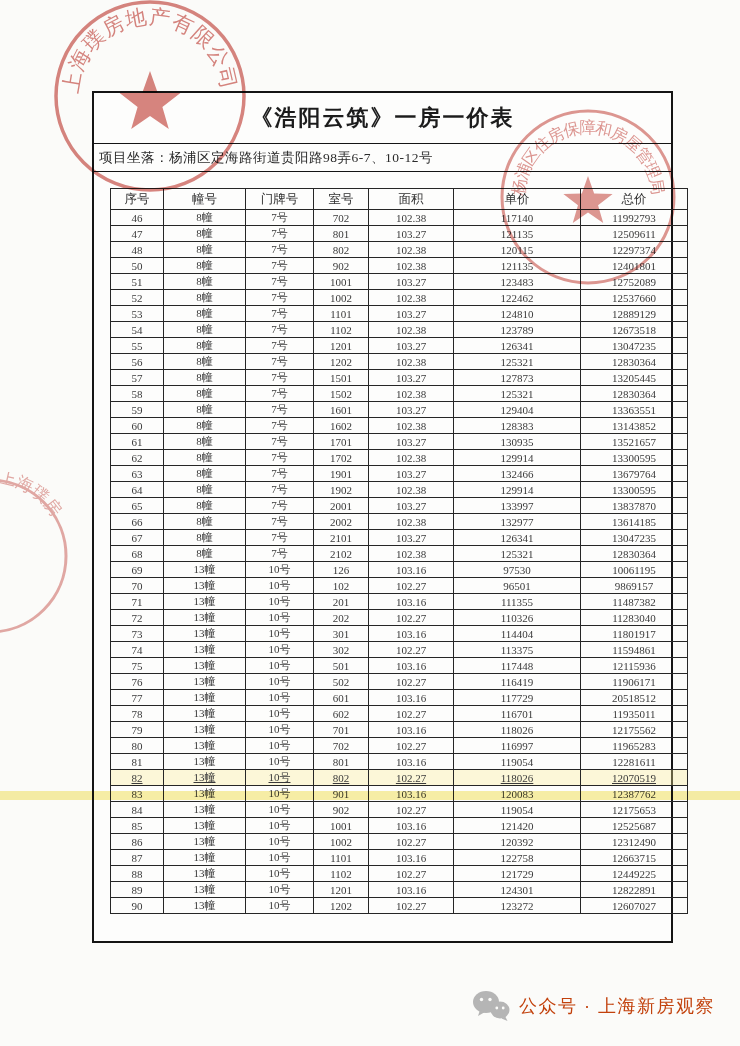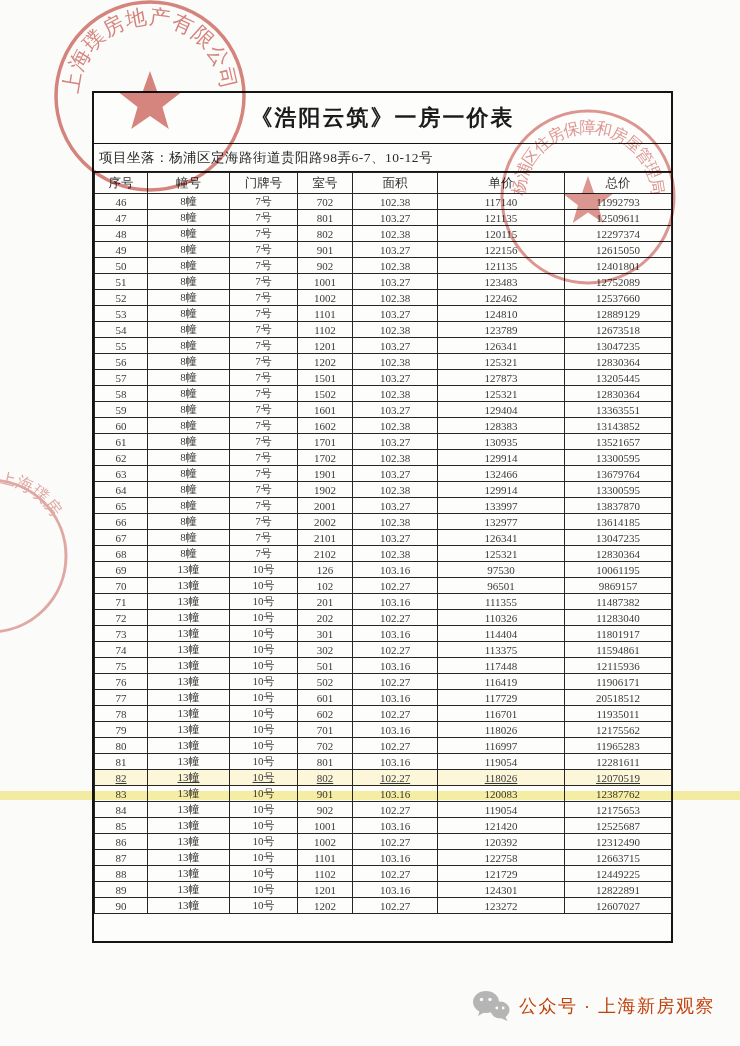--- a/index.html
+++ b/index.html
@@ -22,21 +22,21 @@
   }
   .title-row span{
     font-size:22px;font-weight:bold;color:#1c1c1c;letter-spacing:2px;
   }
   .loc-row{
     height:27px;border-bottom:1.5px solid #141414;
     display:flex;align-items:center;padding-left:5px;
     font-size:13.5px;color:#2b2b2b;letter-spacing:.5px;
   }
   table{
-    border-collapse:collapse;table-layout:fixed;width:577px;margin:0;
+    border-collapse:collapse;table-layout:fixed;width:577px;margin:16px;
   }
   th,td{
     border:1px solid #262626;text-align:center;padding:0;
     color:#3a3a3a;overflow:hidden;white-space:nowrap;
   }
   th{height:20px;font-size:12.5px;font-weight:500;color:#2e2e2e;}
   td{height:14.7px;font-size:11px;}
   tr.hl td{background:rgba(248,236,150,.35);text-decoration:underline;}
 
   
@@ -147,29 +147,20 @@
           <tr>
             <td>48</td>
             <td>8幢</td>
             <td>7号</td>
             <td>802</td>
             <td>102.38</td>
             <td>120115</td>
             <td>12297374</td>
           </tr>
           <tr>
-            <td>49</td>
-            <td>8幢</td>
-            <td>7号</td>
-            <td>901</td>
-            <td>103.27</td>
-            <td>122156</td>
-            <td>12615050</td>
-          </tr>
-          <tr>
             <td>50</td>
             <td>8幢</td>
             <td>7号</td>
             <td>902</td>
             <td>102.38</td>
             <td>121135</td>
             <td>12401801</td>
           </tr>
           <tr>
             <td>51</td>

